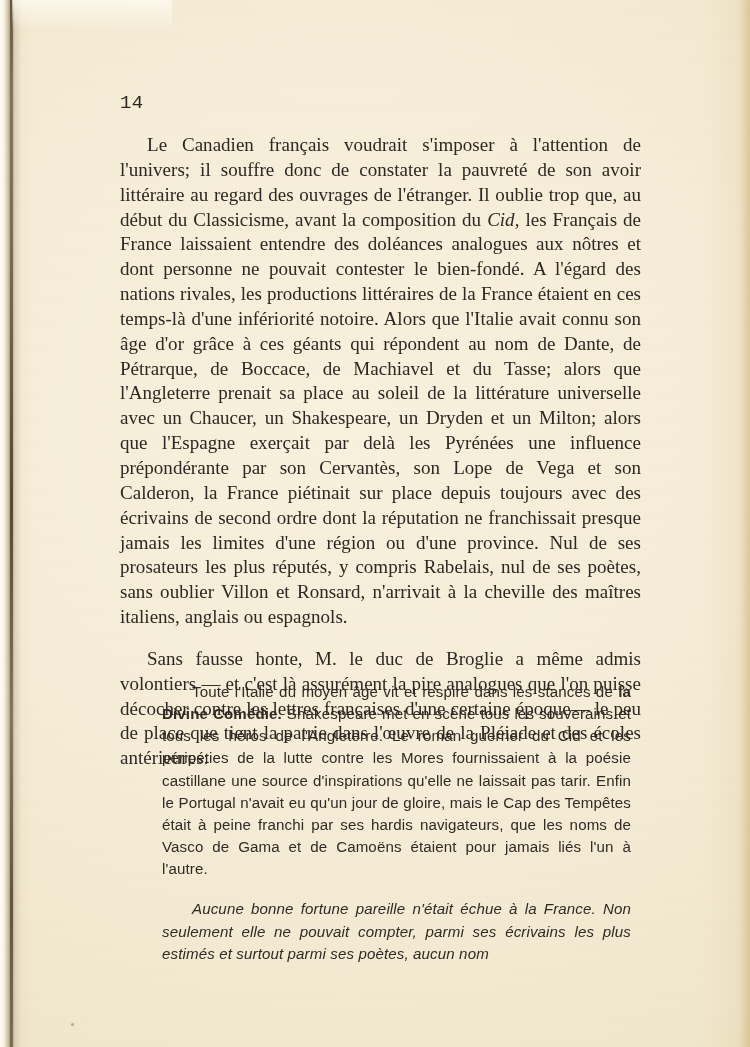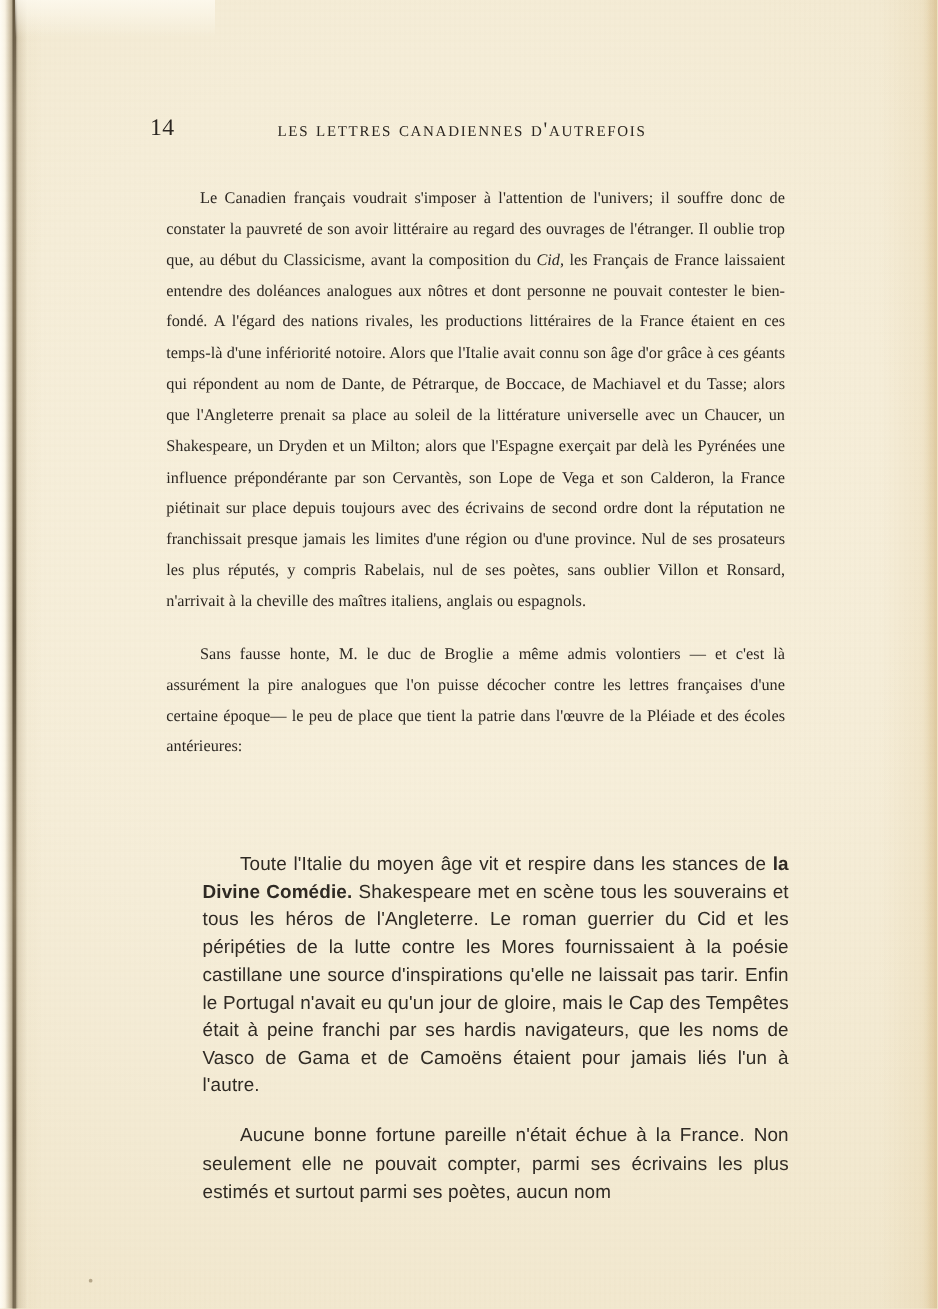--- a/index.html
+++ b/index.html
@@ -115,20 +115,21 @@
   }
 
   
   .running-head {
     position: absolute;
     left: 0;
     top: 91px;
     width: 521px;
     height: 24px;
     color: #2b2621;
+    font-family: Liberation Mono, monospace;
   }
   .folio {
     position: absolute;
     left: 0;
     top: 0;
     font-size: 19px;
     line-height: 24px;
     letter-spacing: 0.3px;
   }
   .head-title {
@@ -144,22 +145,22 @@
   }
 
   
   .body-block {
     position: absolute;
     left: 0;
     top: 133px;
     width: 521px;
   }
   p.body {
-    margin: 13px;
-    font-size: 13px;
+    margin: 0;
+    font-size: 19px;
     line-height: 24.85px;
     text-align: justify;
     text-justify: inter-word;
     color: #2c2722;
     text-indent: 27px;
     letter-spacing: 0.02px;
     word-spacing: 0.2px;
   }
   p.body.second {
     margin-top: 17px;
@@ -179,20 +180,21 @@
     font-size: 15.1px;
     line-height: 22.15px;
     text-align: justify;
     text-justify: inter-word;
     color: #2f2a24;
     text-indent: 30px;
     letter-spacing: 0.12px;
   }
   p.quote.next {
     margin-top: 18px;
+    font-style: italic;
   }
   p.quote b {
     font-weight: bold;
   }
 
   
   .ink {
     text-rendering: optimizeLegibility;
   }
 </style>
@@ -205,21 +207,20 @@
   <div class="gutter-shadow"></div>
   <div class="gutter-crease"></div>
   <div class="edge-top-left"></div>
   <div class="edge-right"></div>
   <div class="speck"></div>
 
   <div class="content ink">
 
     <div class="running-head">
       <span class="folio">14</span>
-      <span class="head-title">Les Lettres Canadiennes d'Autrefois</span>
     </div>
 
     <div class="body-block">
       <p class="body">Le Canadien français voudrait s'imposer à l'attention de l'univers; il souffre donc de constater la pauvreté de son avoir littéraire au regard des ouvrages de l'étranger. Il oublie trop que, au début du Classicisme, avant la composition du <i>Cid,</i> les Français de France laissaient entendre des doléances analogues aux nôtres et dont personne ne pouvait contester le bien-fondé. A l'égard des nations rivales, les productions littéraires de la France étaient en ces temps-là d'une infériorité notoire. Alors que l'Italie avait connu son âge d'or grâce à ces géants qui répondent au nom de Dante, de Pétrarque, de Boccace, de Machiavel et du Tasse; alors que l'Angleterre prenait sa place au soleil de la littérature universelle avec un Chaucer, un Shakespeare, un Dryden et un Milton; alors que l'Espagne exerçait par delà les Pyrénées une influence prépondérante par son Cervantès, son Lope de Vega et son Calderon, la France piétinait sur place depuis toujours avec des écrivains de second ordre dont la réputation ne franchissait presque jamais les limites d'une région ou d'une province. Nul de ses prosateurs les plus réputés, y compris Rabelais, nul de ses poètes, sans oublier Villon et Ronsard, n'arrivait à la cheville des maîtres italiens, anglais ou espagnols.</p>
       <p class="body second">Sans fausse honte, M. le duc de Broglie a même admis volontiers — et c'est là assurément la pire analogues que l'on puisse décocher contre les lettres françaises d'une certaine époque— le peu de place que tient la patrie dans l'œuvre de la Pléiade et des écoles antérieures:</p>
     </div>
 
     <div class="quote-block">
       <p class="quote">Toute l'Italie du moyen âge vit et respire dans les stances de <b>la Divine Comédie.</b> Shakespeare met en scène tous les souverains et tous les héros de l'Angleterre. Le roman guerrier du Cid et les péripéties de la lutte contre les Mores fournissaient à la poésie castillane une source d'inspirations qu'elle ne laissait pas tarir. Enfin le Portugal n'avait eu qu'un jour de gloire, mais le Cap des Tempêtes était à peine franchi par ses hardis navigateurs, que les noms de Vasco de Gama et de Camoëns étaient pour jamais liés l'un à l'autre.</p>
       <p class="quote next">Aucune bonne fortune pareille n'était échue à la France. Non seulement elle ne pouvait compter, parmi ses écrivains les plus estimés et surtout parmi ses poètes, aucun nom</p>

